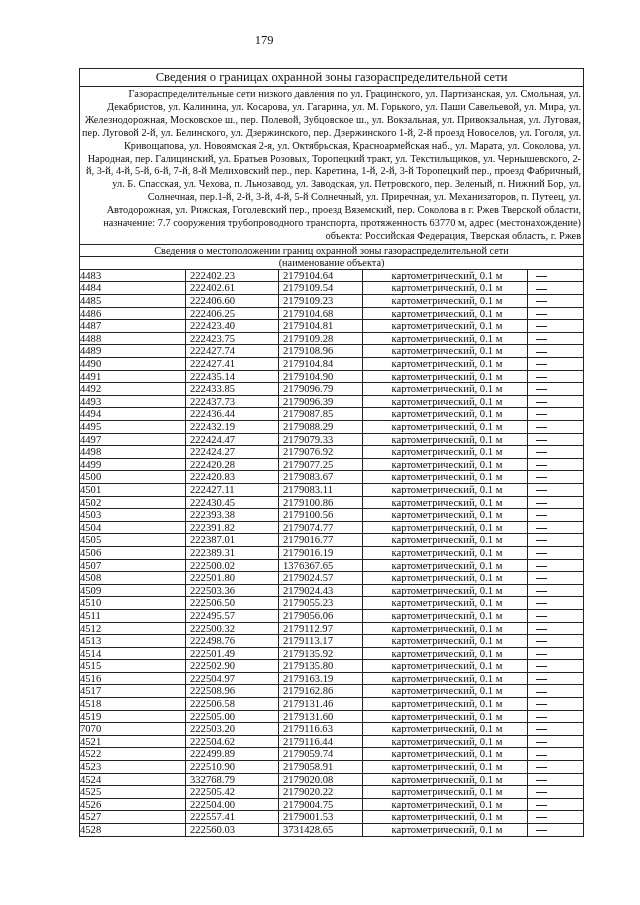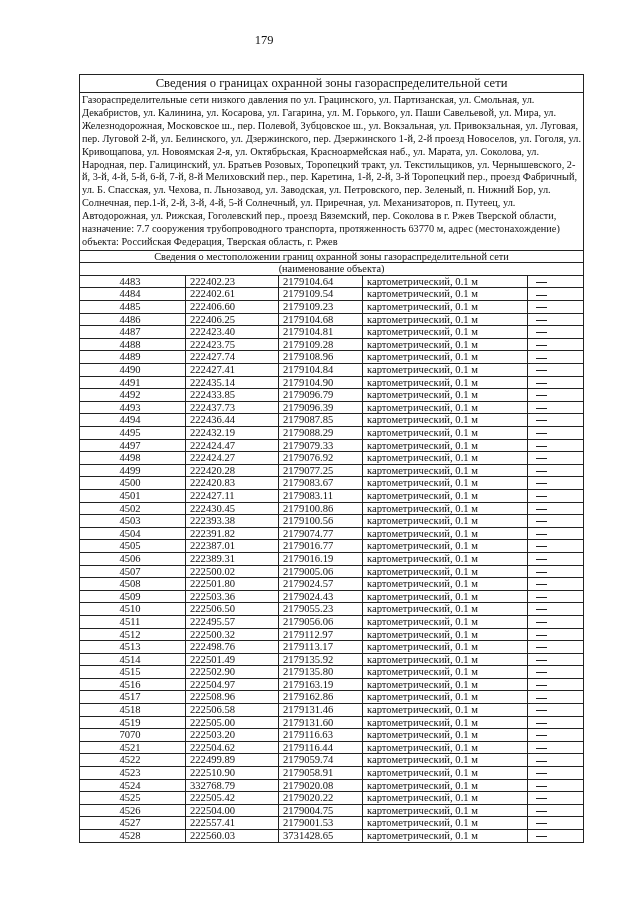--- a/index.html
+++ b/index.html
@@ -1,27 +1,27 @@
 <!DOCTYPE html>
 <html><head>
 <meta charset="utf-8">
 <style>
   html, body { margin: 0; padding: 0; background: #ffffff; }
   body { width: 640px; height: 905px; position: relative; overflow: hidden;
          font-family: "Liberation Serif", "DejaVu Serif", serif; color: #111; }
   .page-number { position: absolute; top: 33px; left: 0; width: 528px; text-align: center; font-size: 12.5px; }
-  .doc-table { position: absolute; left: 79px; top: 74px; width: 504px; border-collapse: collapse; table-layout: fixed; }
+  .doc-table { position: absolute; left: 79px; top: 68px; width: 504px; border-collapse: collapse; table-layout: fixed; }
   .doc-table td { border: 1px solid #222; padding: 0; line-height: 11.6px; font-size: 10.6px; }
   .title-cell { text-align: center; font-size: 12.6px !important; line-height: 15px !important; padding: 1px 0 !important; }
-  .desc-cell { text-align: left; font-size: 10.3px !important; line-height: 12.9px !important; padding: 1px 2px !important; }
+  .desc-cell { text-align: right; font-size: 10.3px !important; line-height: 12.9px !important; padding: 1px 2px !important; }
   .label-cell { text-align: center; font-size: 10.3px !important; line-height: 11.5px !important; }
   .sub-cell { text-align: center; font-size: 10.3px !important; line-height: 11.5px !important; }
-  .c-num { text-align: center; padding-right: 5px !important; margin-top: 8px; }
+  .c-num { text-align: left; padding-right: 5px !important; margin-top: 8px; }
   .c-x, .c-y { padding-left: 4px !important; }
-  .c-m { padding-left: 4px !important; }
+  .c-m { padding-left: 4px !important; text-align: center; }
   .c-d { padding-left: 8px !important; }
   .dash { display: inline-block; width: 11px; height: 1px; background: #222; vertical-align: middle; }
   .data-row td { height: 11.5px; }
 </style>
 </head>
 <body>
 
 <div class="page-number">179</div>
 
 <table class="doc-table">
@@ -202,21 +202,21 @@
       <tr class="data-row">
         <td class="c-num">4506</td>
         <td class="c-x">222389.31</td>
         <td class="c-y">2179016.19</td>
         <td class="c-m">картометрический, 0.1 м</td>
         <td class="c-d"><span class="dash"></span></td>
       </tr>
       <tr class="data-row">
         <td class="c-num">4507</td>
         <td class="c-x">222500.02</td>
-        <td class="c-y">2179005.06</td>
+        <td class="c-y">1376367.65</td>
         <td class="c-m">картометрический, 0.1 м</td>
         <td class="c-d"><span class="dash"></span></td>
       </tr>
       <tr class="data-row">
         <td class="c-num">4508</td>
         <td class="c-x">222501.80</td>
         <td class="c-y">2179024.57</td>
         <td class="c-m">картометрический, 0.1 м</td>
         <td class="c-d"><span class="dash"></span></td>
       </tr>

